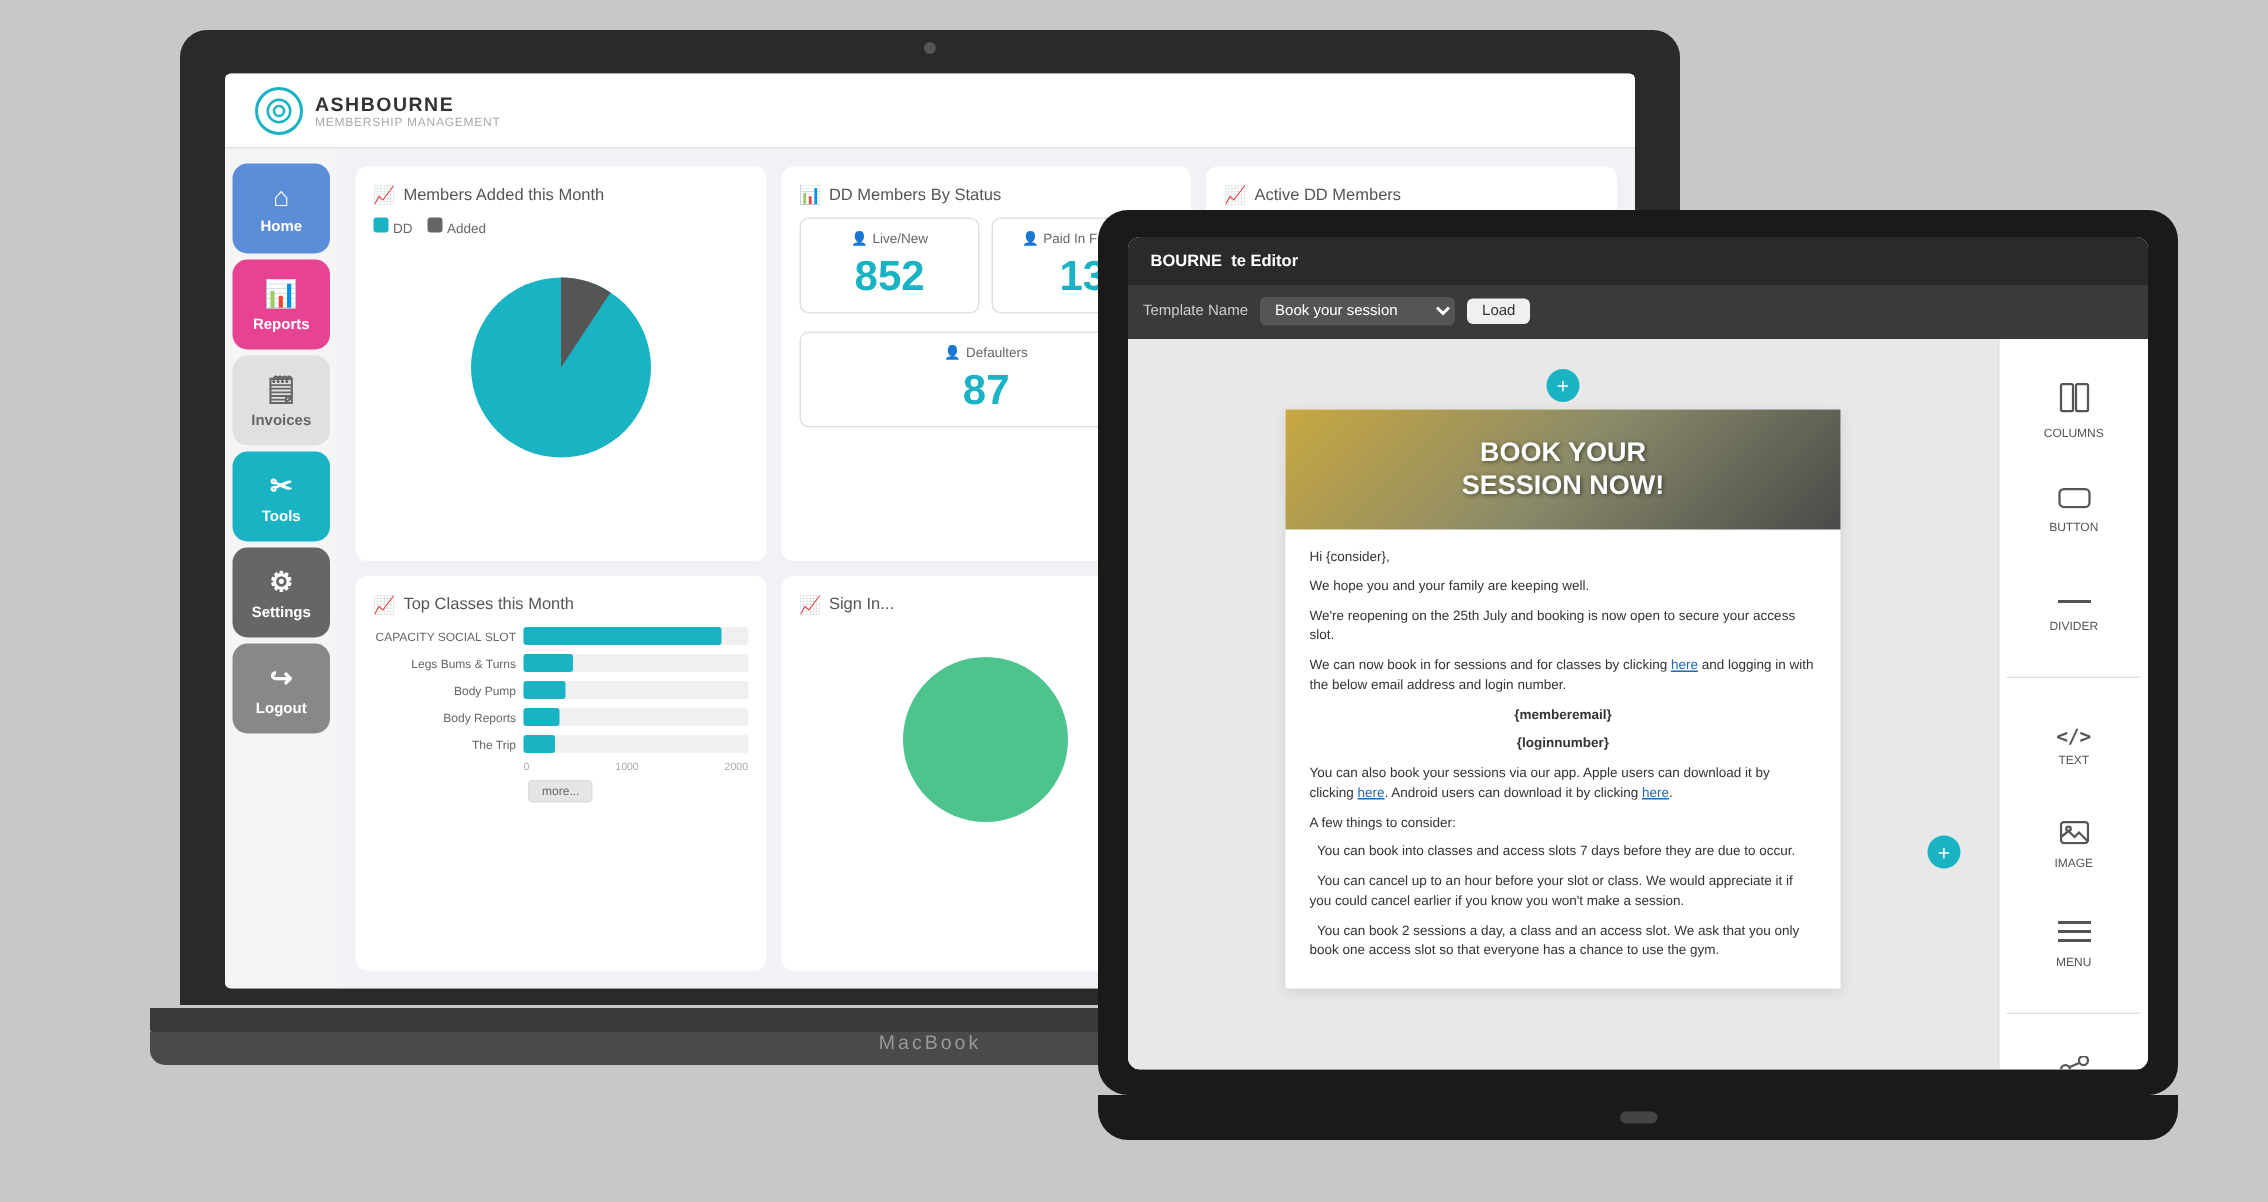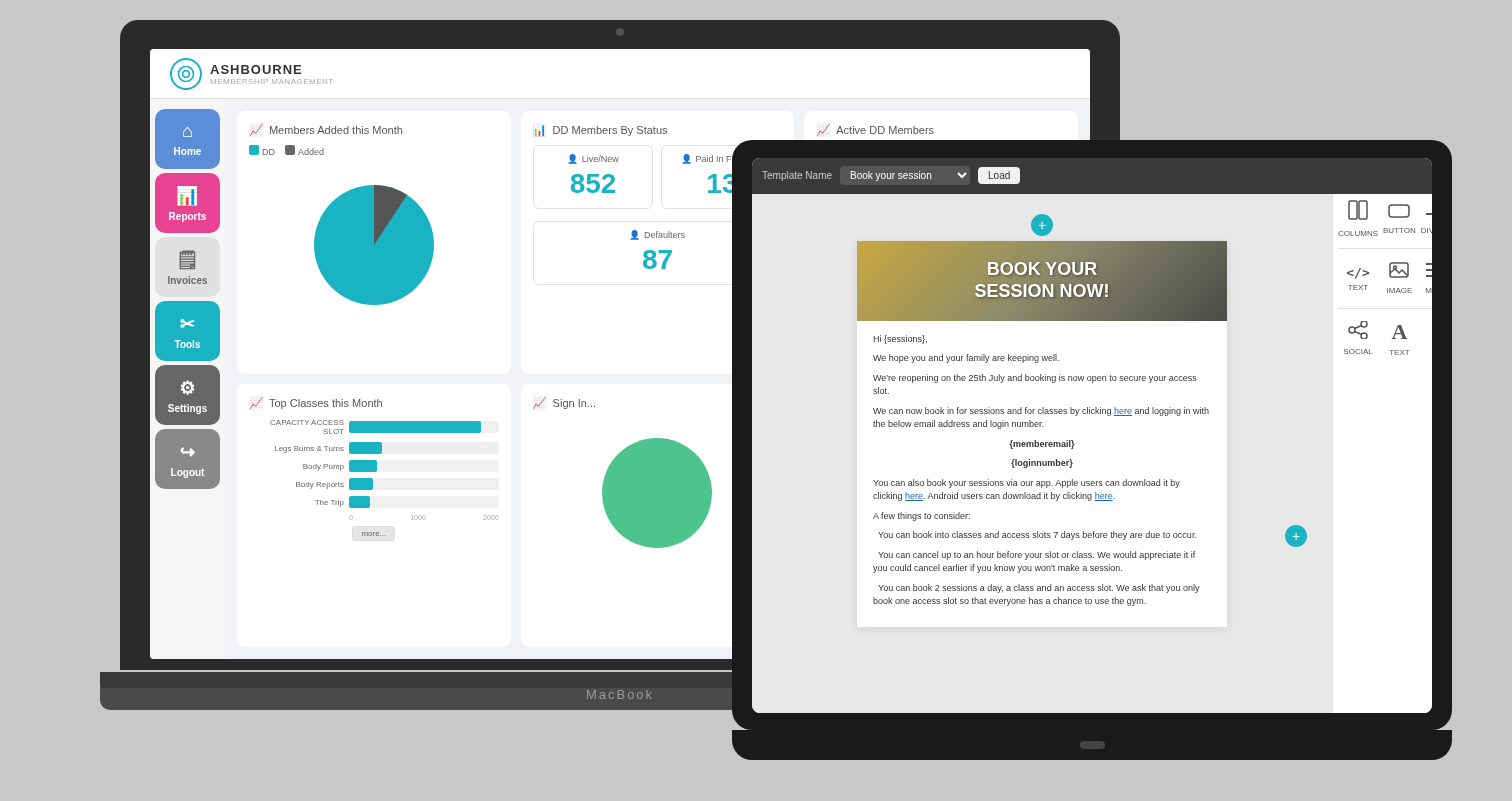--- a/index.html
+++ b/index.html
@@ -433,24 +433,24 @@
       line-height: 1.5;
     }
     .email-body-content p { margin-bottom: 6px; }
     .email-link { color: #1a6bbf; text-decoration: underline; }
     .email-merge { text-align: center; font-weight: bold; color: #333; margin: 4px 0; }
 
     .template-sidebar {
       width: 100px;
       background: white;
       border-left: 1px solid #e0e0e0;
-      padding: 2px 5px;
+      padding: 25px 5px;
       display: grid;
-      grid-template-columns: 1fr 1fr 1fr 1fr;
-      gap: 5px;
+      grid-template-columns: 1fr;
+      gap: 21px;
       align-content: start;
     }
     .tool-item {
       display: flex;
       flex-direction: column;
       align-items: center;
       justify-content: center;
       height: 45px;
       cursor: pointer;
       border-radius: 4px;
@@ -633,21 +633,21 @@
             </div>
           </div>
 
           <div class="card top-classes-card">
             <div class="card-title">
               <span class="card-title-icon">📈</span>
               <span>Top Classes this Month</span>
             </div>
             <div class="horiz-bar-chart">
               <div class="horiz-bar-row">
-                <span class="horiz-bar-label">CAPACITY ACCESS SLOT</span>
+                <span class="horiz-bar-label">CAPACITY SOCIAL SLOT</span>
                 <div class="horiz-bar-track">
                   <div class="horiz-bar-fill" style="width:88%"></div>
                 </div>
               </div>
               <div class="horiz-bar-row">
                 <span class="horiz-bar-label">Legs Bums &amp; Turns</span>
                 <div class="horiz-bar-track">
                   <div class="horiz-bar-fill" style="width:22%"></div>
                 </div>
               </div>
@@ -696,20 +696,25 @@
   </div>
   <div class="macbook-base"></div>
   <div class="macbook-foot"></div>
   <div class="macbook-label">MacBook</div>
 </div>
 
 <div class="tablet">
   <div class="tablet-body">
     <div class="tablet-screen">
 
+      <div class="template-header">
+        <span>BOURNE</span>
+        &nbsp;&nbsp;
+        <span>te Editor</span>
+      </div>
 
       <div class="template-toolbar">
         <span class="template-label">Template Name</span>
         <select class="template-select">
           <option>Book your session</option>
         </select>
         <button class="template-load-btn">Load</button>
       </div>
 
       <div class="template-body">
@@ -718,21 +723,21 @@
           <div class="add-btn">
             <div class="add-circle">+</div>
           </div>
           <div class="email-preview">
 
             <div class="email-hero">
               <div class="email-hero-text">BOOK YOUR<br>SESSION NOW!</div>
             </div>
 
             <div class="email-body-content">
-              <p>Hi {sessions},</p>
+              <p>Hi {consider},</p>
               <p>We hope you and your family are keeping well.</p>
               <p>We're reopening on the 25th July and booking is now open to secure your access slot.</p>
               <p>We can now book in for sessions and for classes by clicking <span class="email-link">here</span> and logging in with the below email address and login number.</p>
               <p class="email-merge">{memberemail}</p>
               <p class="email-merge">{loginnumber}</p>
               <p>You can also book your sessions via our app. Apple users can download it by clicking <span class="email-link">here</span>. Android users can download it by clicking <span class="email-link">here</span>.</p>
               <p>A few things to consider:</p>
               <p>&nbsp;&nbsp;<span>You can book into classes and access slots 7 days before they are due to occur.</span></p>
               <p>&nbsp;&nbsp;<span>You can cancel up to an hour before your slot or class. We would appreciate it if you could cancel earlier if you know you won't make a session.</span></p>
               <p>&nbsp;&nbsp;<span>You can book 2 sessions a day, a class and an access slot. We ask that you only book one access slot so that everyone has a chance to use the gym.</span></p>

